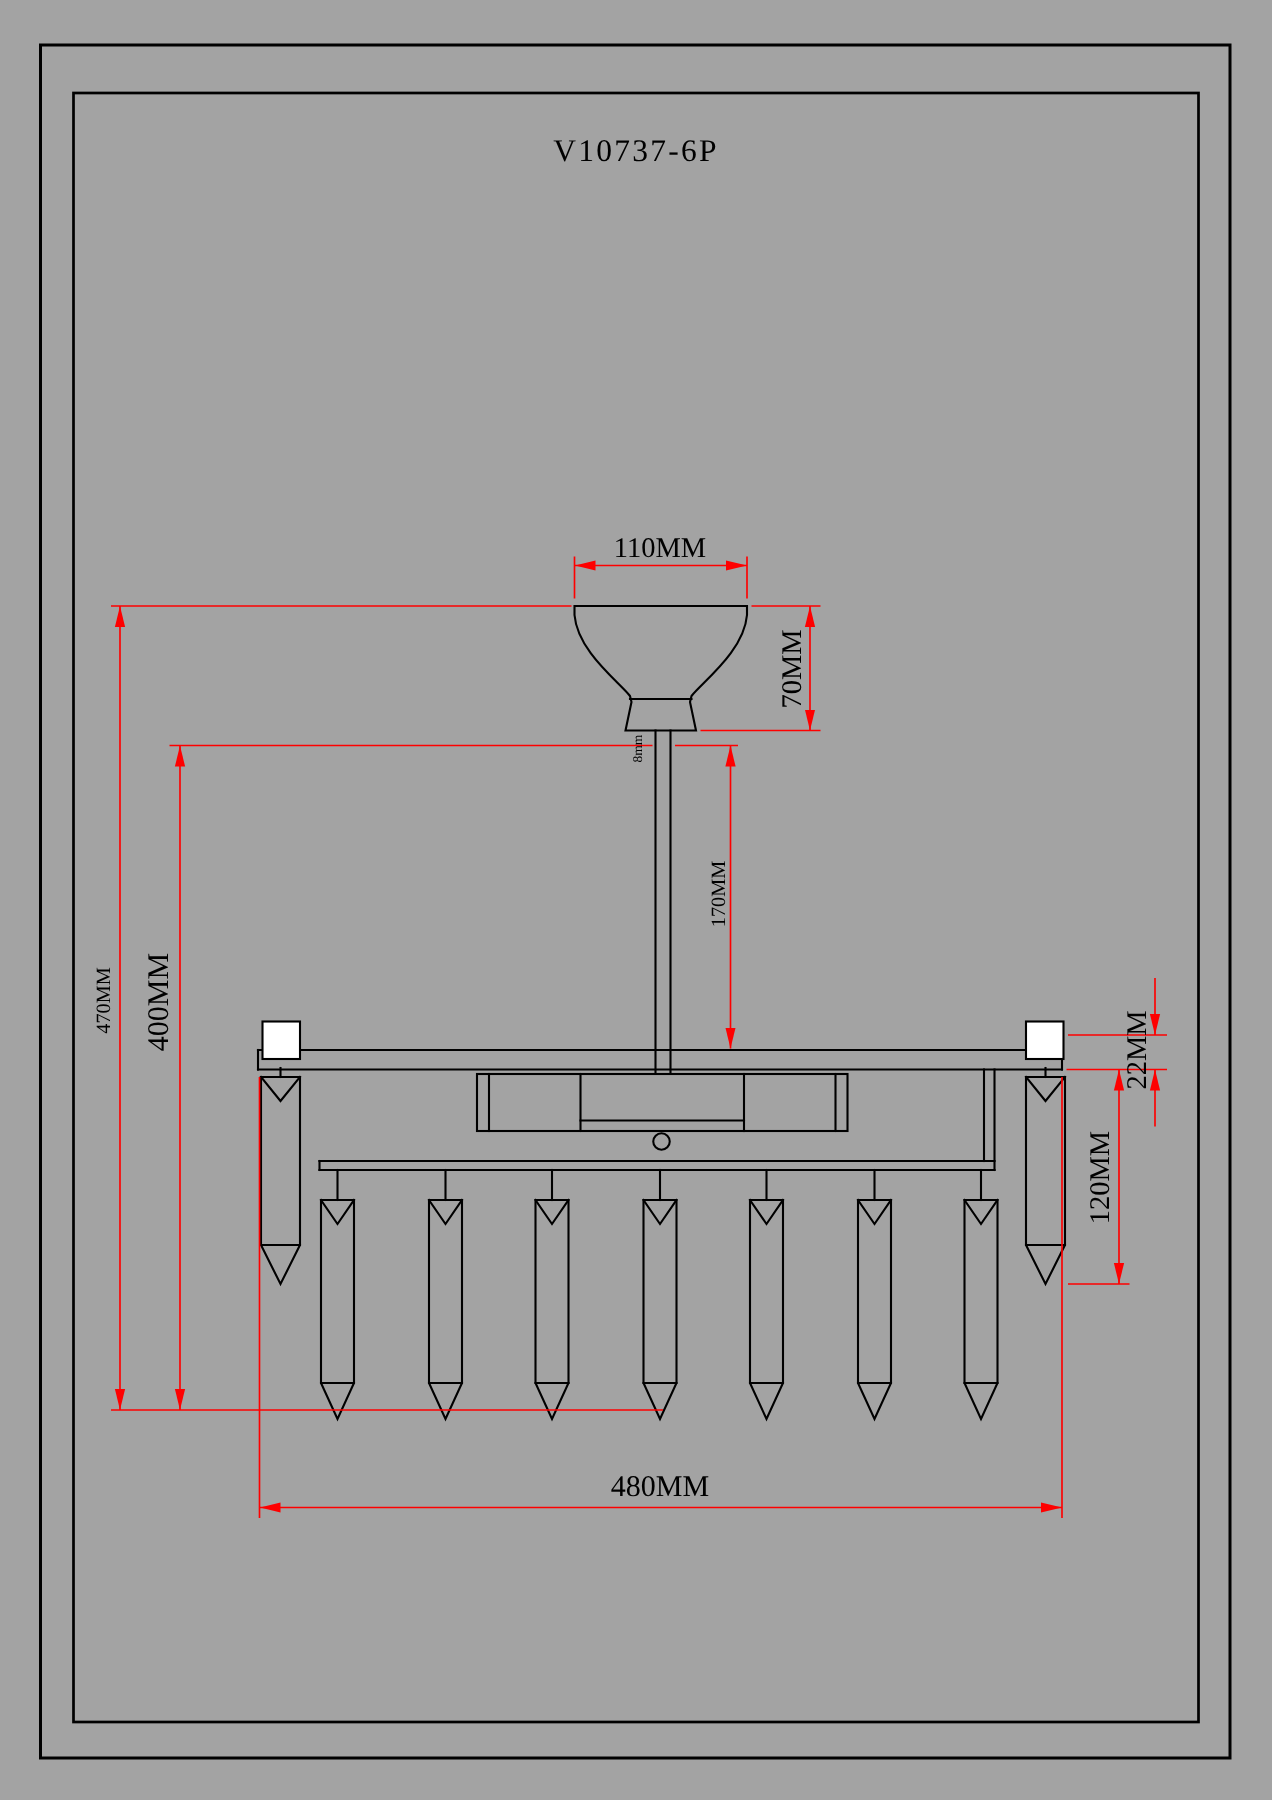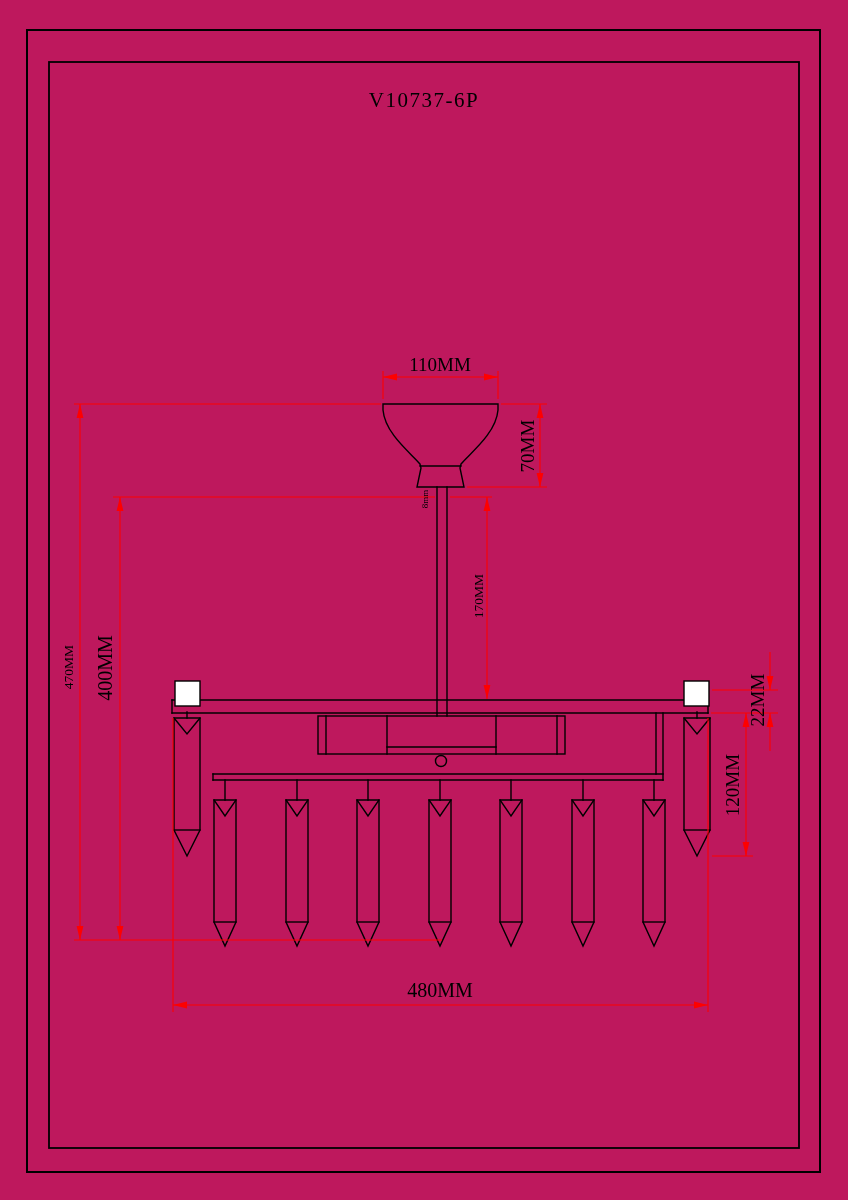--- a/index.html
+++ b/index.html
@@ -1,16 +1,16 @@
 <!DOCTYPE html>
 <html style="--dim-color: #fe0000; --draw-color: #000000;"><head>
 <meta charset="utf-8">
 <style>
   html,body{margin:0;padding:0;background:#fff;}
-  .sheet{width:848px;height:1200px;background:#be185d;position:relative;font-family:"Liberation Serif",serif;}
+  .sheet{width:848px;height:1200px;background:#a3a3a3;position:relative;font-family:"Liberation Serif",serif;}
   svg{display:block;}
   .blk{stroke:var(--draw-color,#000);fill:none;stroke-width:1.4px;stroke-linecap:square;}
   .frame{stroke:var(--draw-color,#000);fill:none;}
   .wfill{fill:#fff;}
   .red{stroke:var(--dim-color,#f00);fill:none;stroke-width:1.1px;}
   .t{font-family:"Liberation Serif",serif;fill:var(--draw-color,#000);stroke:none;}
   .t-title{font-size:21px;letter-spacing:1.5px;}
   .t-dim{font-size:19px;}
   .t-dim-sm{font-size:13.5px;}
   .t-dim-lg{font-size:20px;}

